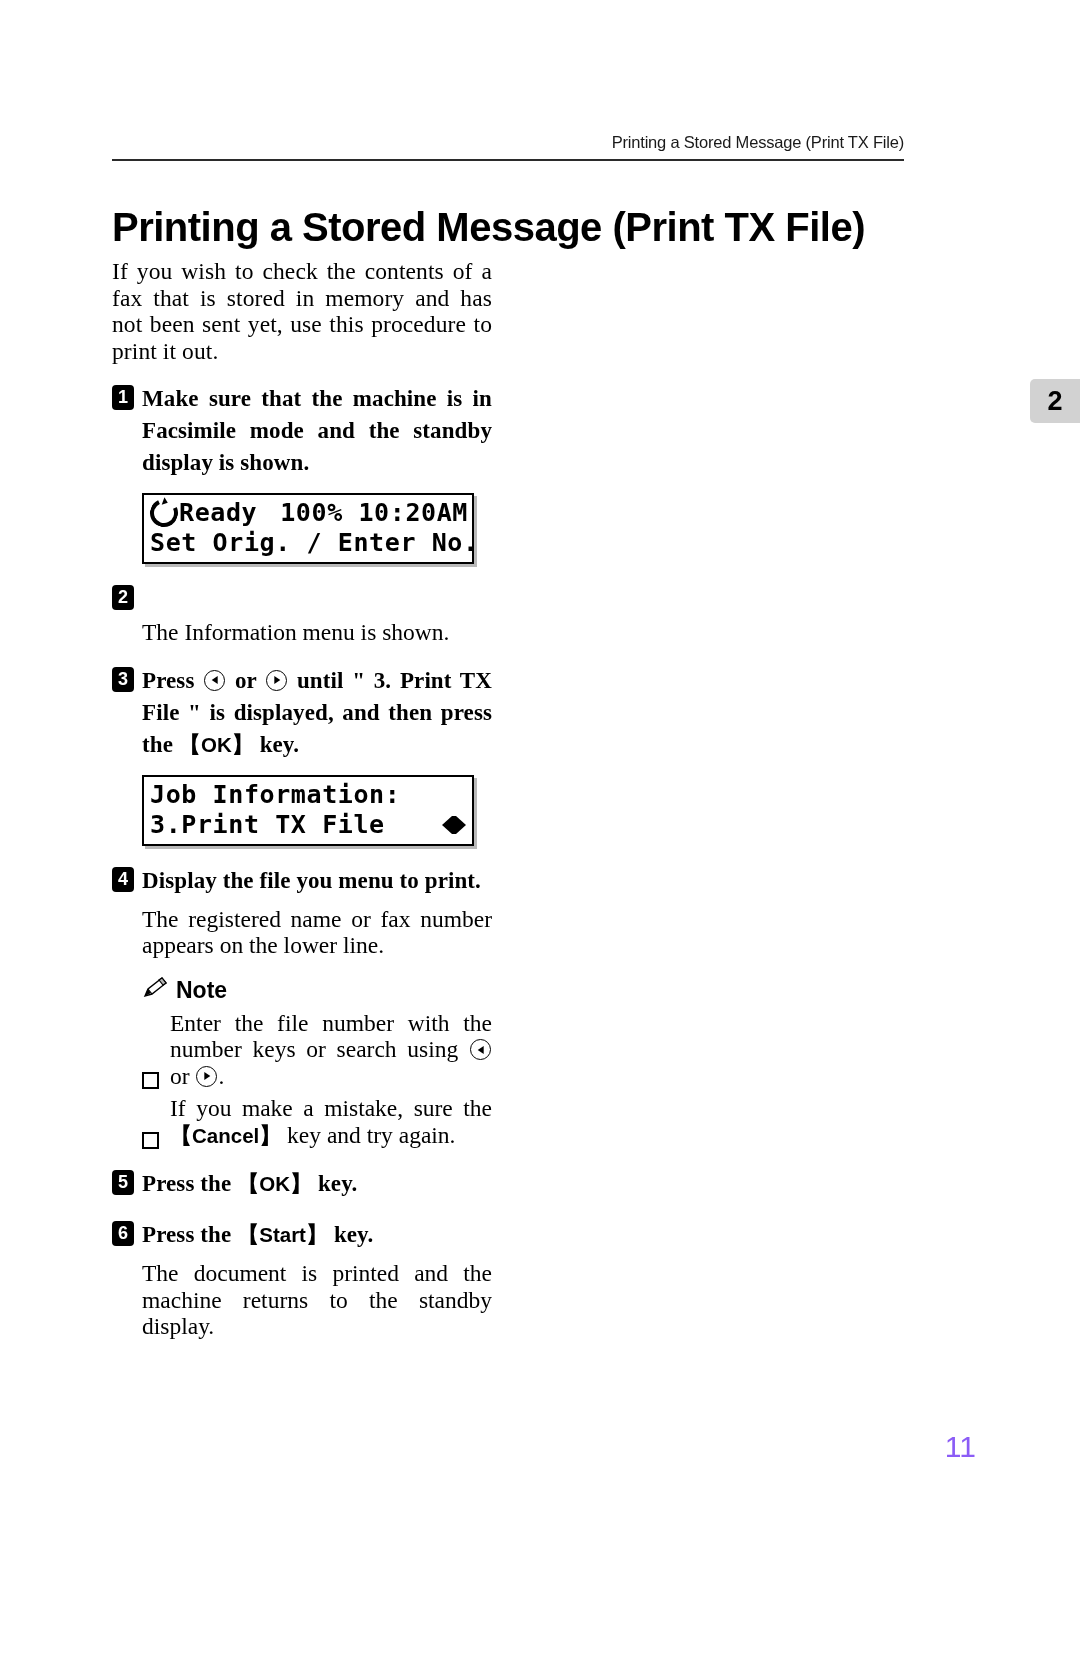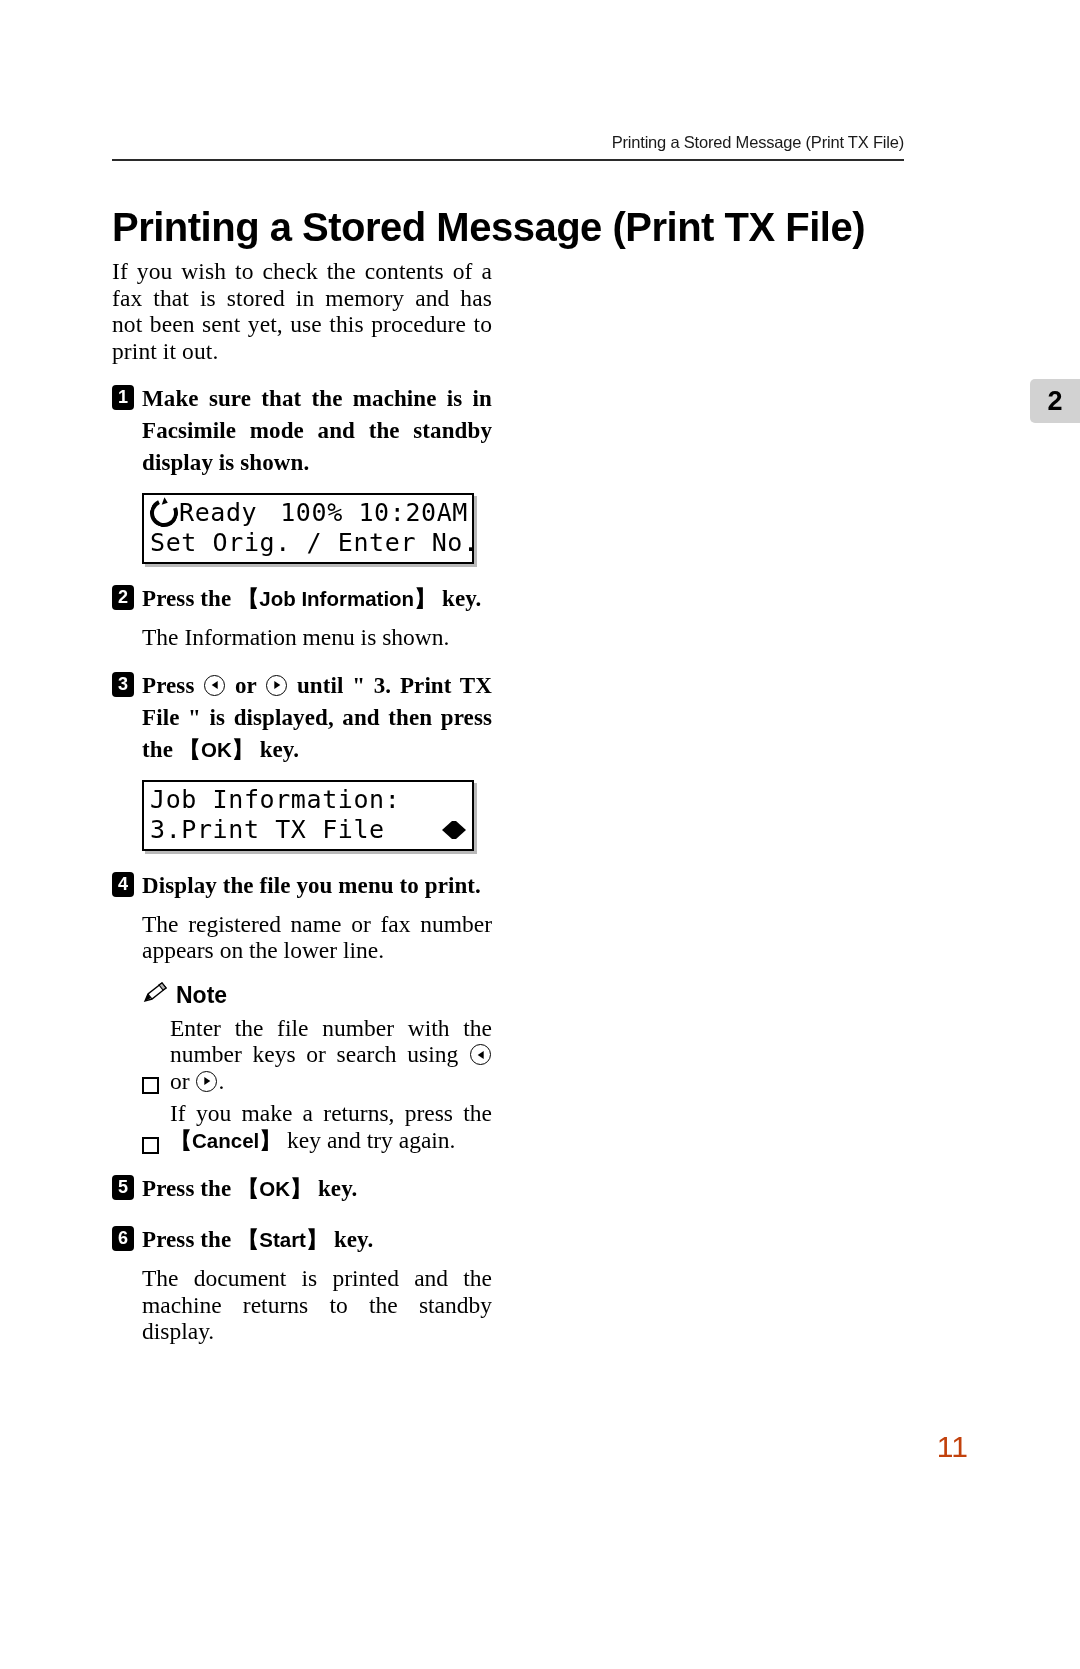--- a/index.html
+++ b/index.html
@@ -175,20 +175,21 @@
     box-shadow: 3px 3px 0 #b9b9b9;
   }
   .lcd-line {
     font-family: "DejaVu Sans Mono", monospace;
     font-size: 25px;
     line-height: 30px;
     letter-spacing: 0.6px;
     white-space: pre;
     display: flex;
     align-items: center;
+    font-weight: bold;
   }
   .lcd-line .grow { flex: 1 1 auto; }
 
   .icon-cycle {
     display: inline-block;
     width: 20px;
     height: 20px;
     border: 4px solid #000;
     border-radius: 50%;
     border-top-color: transparent;
@@ -257,26 +258,26 @@
     font-size: 23.5px;
     line-height: 26.5px;
     text-align: justify;
     text-align-last: left;
     flex: 1 1 auto;
   }
 
   
   .folio {
     position: absolute;
-    right: 112px;
+    right: 104px;
     top: 1430px;
     font-family: "Liberation Sans", sans-serif;
     font-size: 30px;
     font-weight: normal;
-    color: #c2410c;
+    color: #8b5cf6;
   }
 </style>
 </head>
 <body>
 
 <div class="page">
 
   <div class="running-head">Printing a Stored Message (Print TX File)</div>
   <div class="head-rule"></div>
 
@@ -295,25 +296,20 @@
 
     <div class="lcd">
       <div class="lcd-line">
         <span class="icon-cycle"></span><span>Ready</span><span class="grow"></span><span>100%</span><span>&nbsp;</span><span>10:20AM</span>
       </div>
       <div class="lcd-line">Set Orig. / Enter No.</div>
     </div>
 
     <div class="step">
       <span class="step-num">2</span>
-      <span class="step-text">
-        <span>Press the</span>
-        <span class="brk">【</span><span class="keycap">Job Information</span><span class="brk">】</span>
-        <span>key.</span>
-      </span>
     </div>
     <div class="sub">The Information menu is shown.</div>
 
     <div class="step">
       <span class="step-num">3</span>
       <span class="step-text">
         <span>Press</span>
         <span class="arrowkey left"></span>
         <span>or</span>
         <span class="arrowkey right"></span>
@@ -357,21 +353,21 @@
         <span>Enter the file number with the number keys or search using</span>
         <span class="arrowkey left"></span>
         <span>or</span>
         <span class="arrowkey right"></span><span>.</span>
       </span>
     </div>
 
     <div class="note-item">
       <span class="note-bullet"></span>
       <span class="note-text">
-        <span>If you make a returns, press the</span>
+        <span>If you make a mistake, sure the</span>
         <span class="brk">【</span><span class="keycap">Cancel</span><span class="brk">】</span>
         <span>key and try again.</span>
       </span>
     </div>
 
     <div class="step">
       <span class="step-num">5</span>
       <span class="step-text">
         <span>Press the</span>
         <span class="brk">【</span><span class="keycap">OK</span><span class="brk">】</span>

